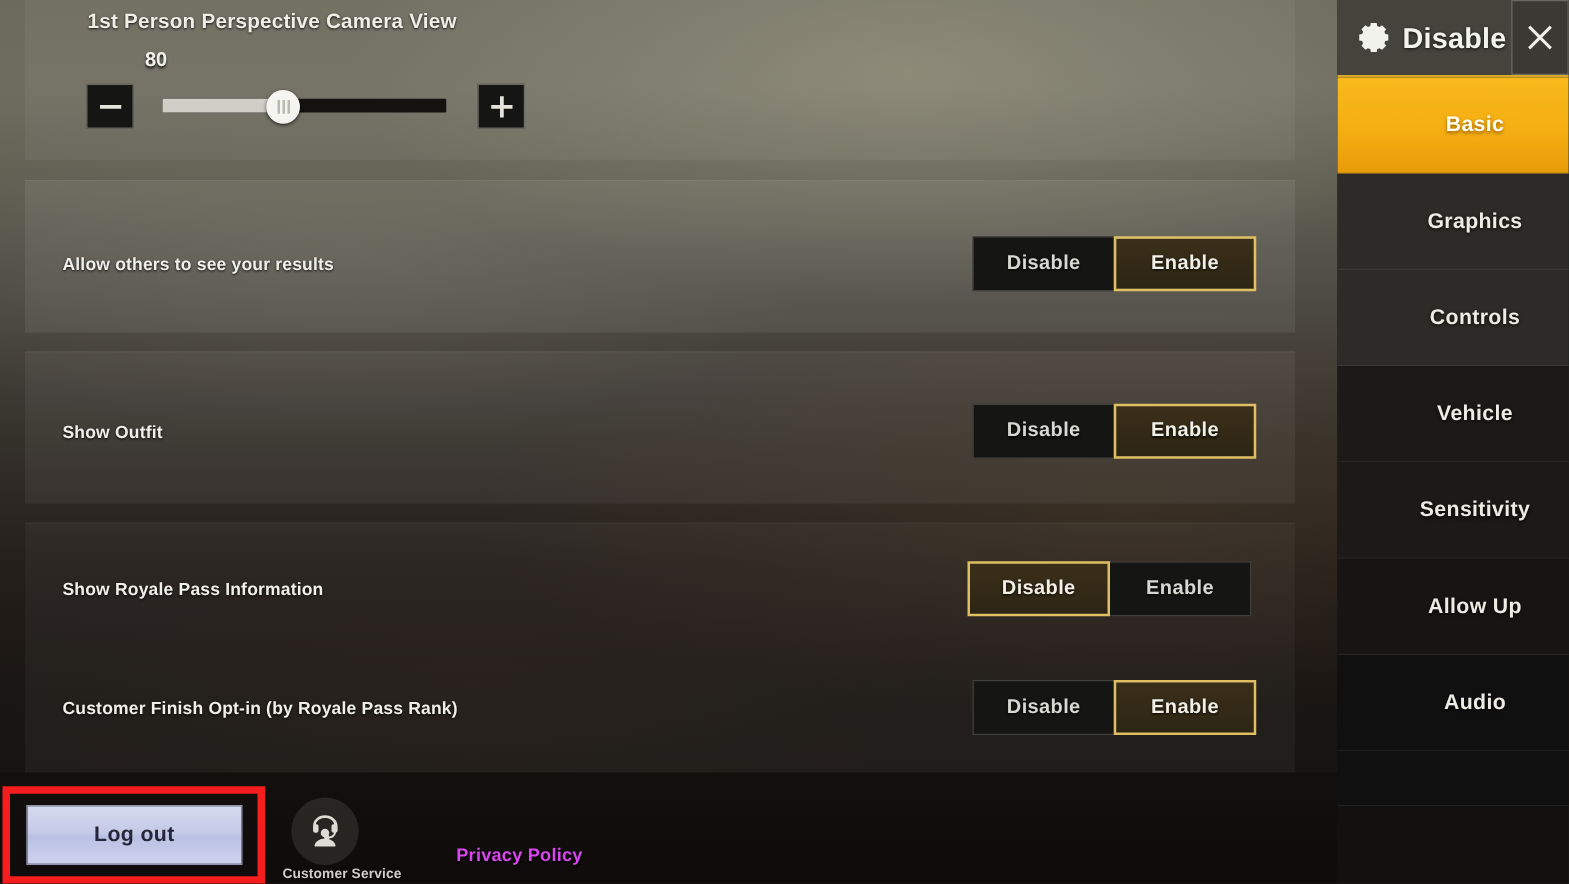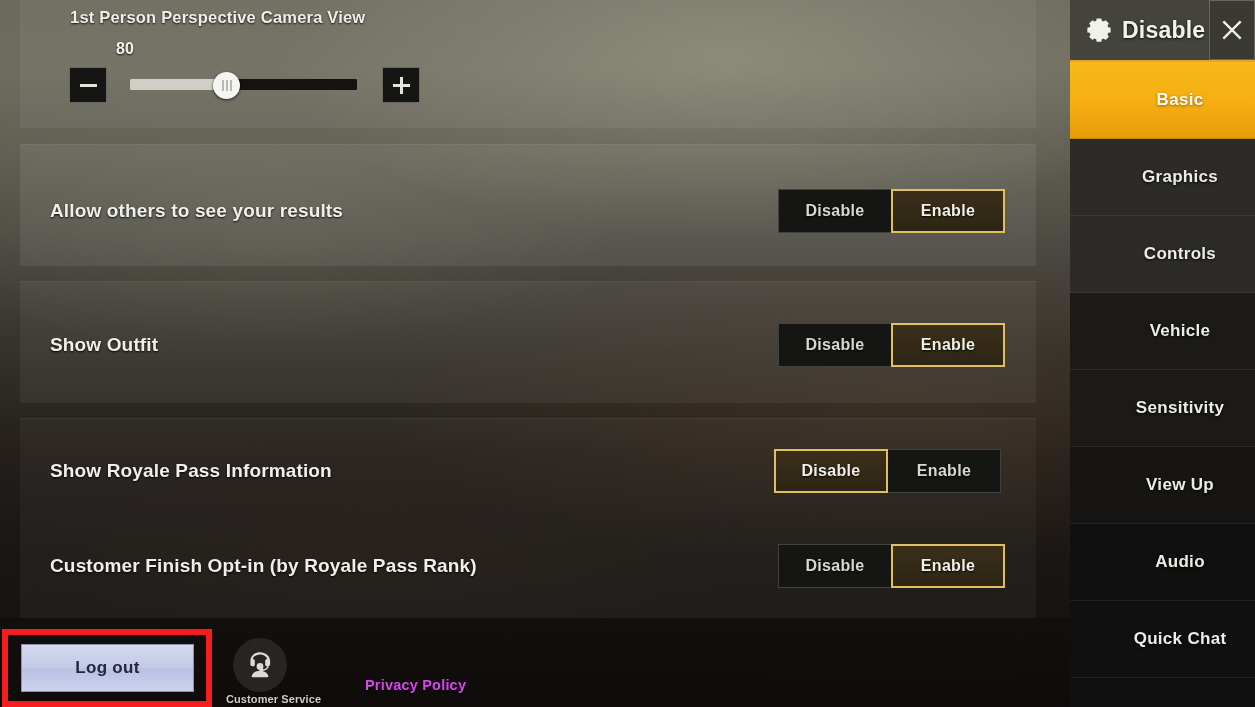--- a/index.html
+++ b/index.html
@@ -95,21 +95,21 @@
     position:absolute; top:8px; width:2px; height:11px;
     background:#b9b9b0;
   }
   .slider-knob span:nth-child(1){ left:9px; }
   .slider-knob span:nth-child(2){ left:13px; }
   .slider-knob span:nth-child(3){ left:17px; }
 
   
   .row-label {
     position:absolute; left:50px;
-    color:#f0f0ea; font-size:19px; font-weight:700;
+    color:#f0f0ea; font-size:14px; font-weight:700;
     letter-spacing:.15px; white-space:nowrap;
     text-shadow:0 1px 2px rgba(0,0,0,.9);
     transform:translateY(-50%);
   }
   .toggle {
     position:absolute; display:flex; transform:translateY(-50%);padding-left:12px;
   }
   .tgl-btn {
     width:114px; height:44px;
     display:flex; align-items:center; justify-content:center;
@@ -311,27 +311,24 @@
       <div class="sb-item">
         <span>Controls</span>
       </div>
       <div class="sb-item dark">
         <span>Vehicle</span>
       </div>
       <div class="sb-item dark">
         <span>Sensitivity</span>
       </div>
       <div class="sb-item darker">
-        <span>View Up</span>
+        <span>Allow Up</span>
       </div>
       <div class="sb-item darkest">
         <span>Audio</span>
       </div>
-      <div class="sb-item darkest">
-        <span>Quick Chat</span>
-      </div>
       <div class="sb-item darkest partial">
         <span></span>
       </div>
     </div>
   </div>
 
 </div>
 
 </body></html>

